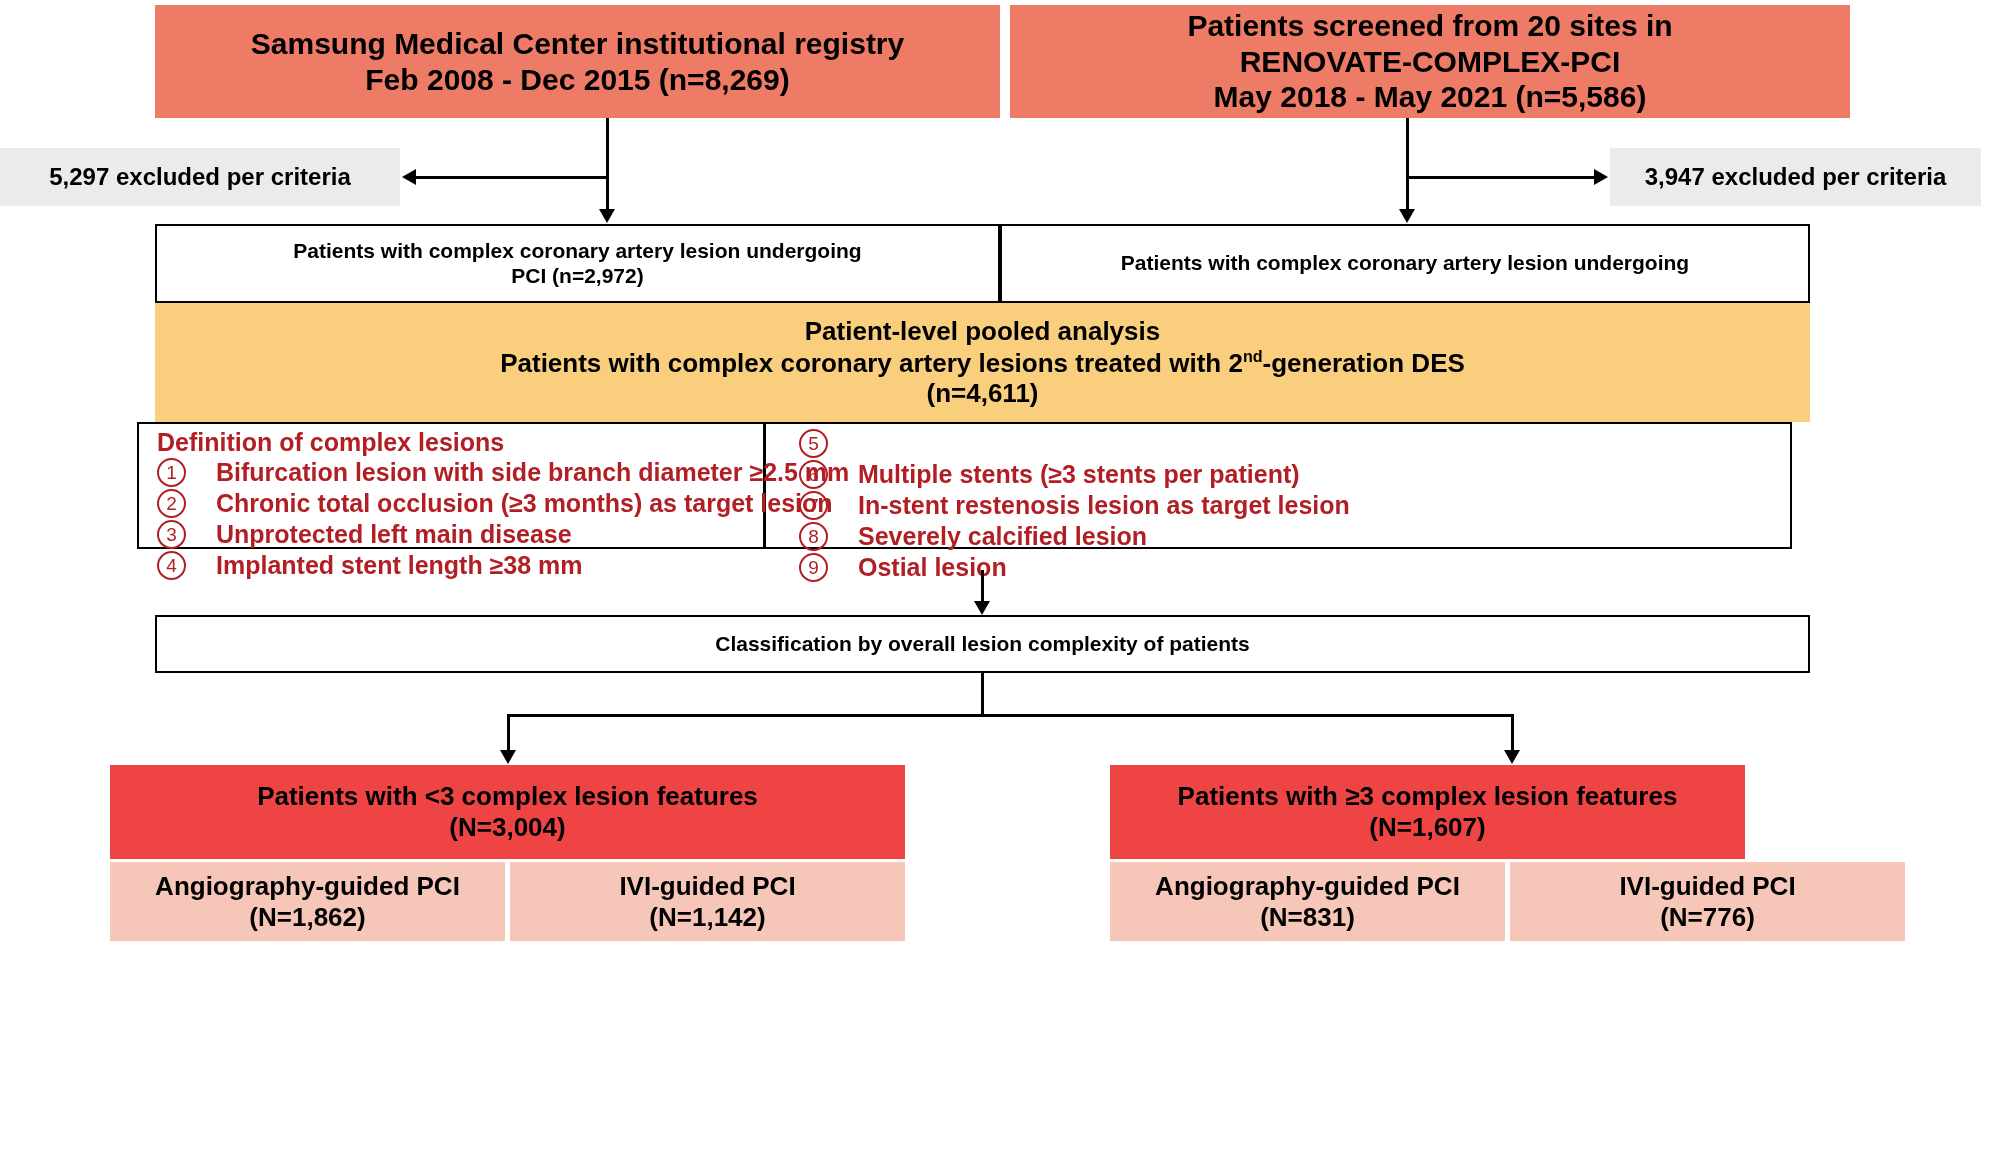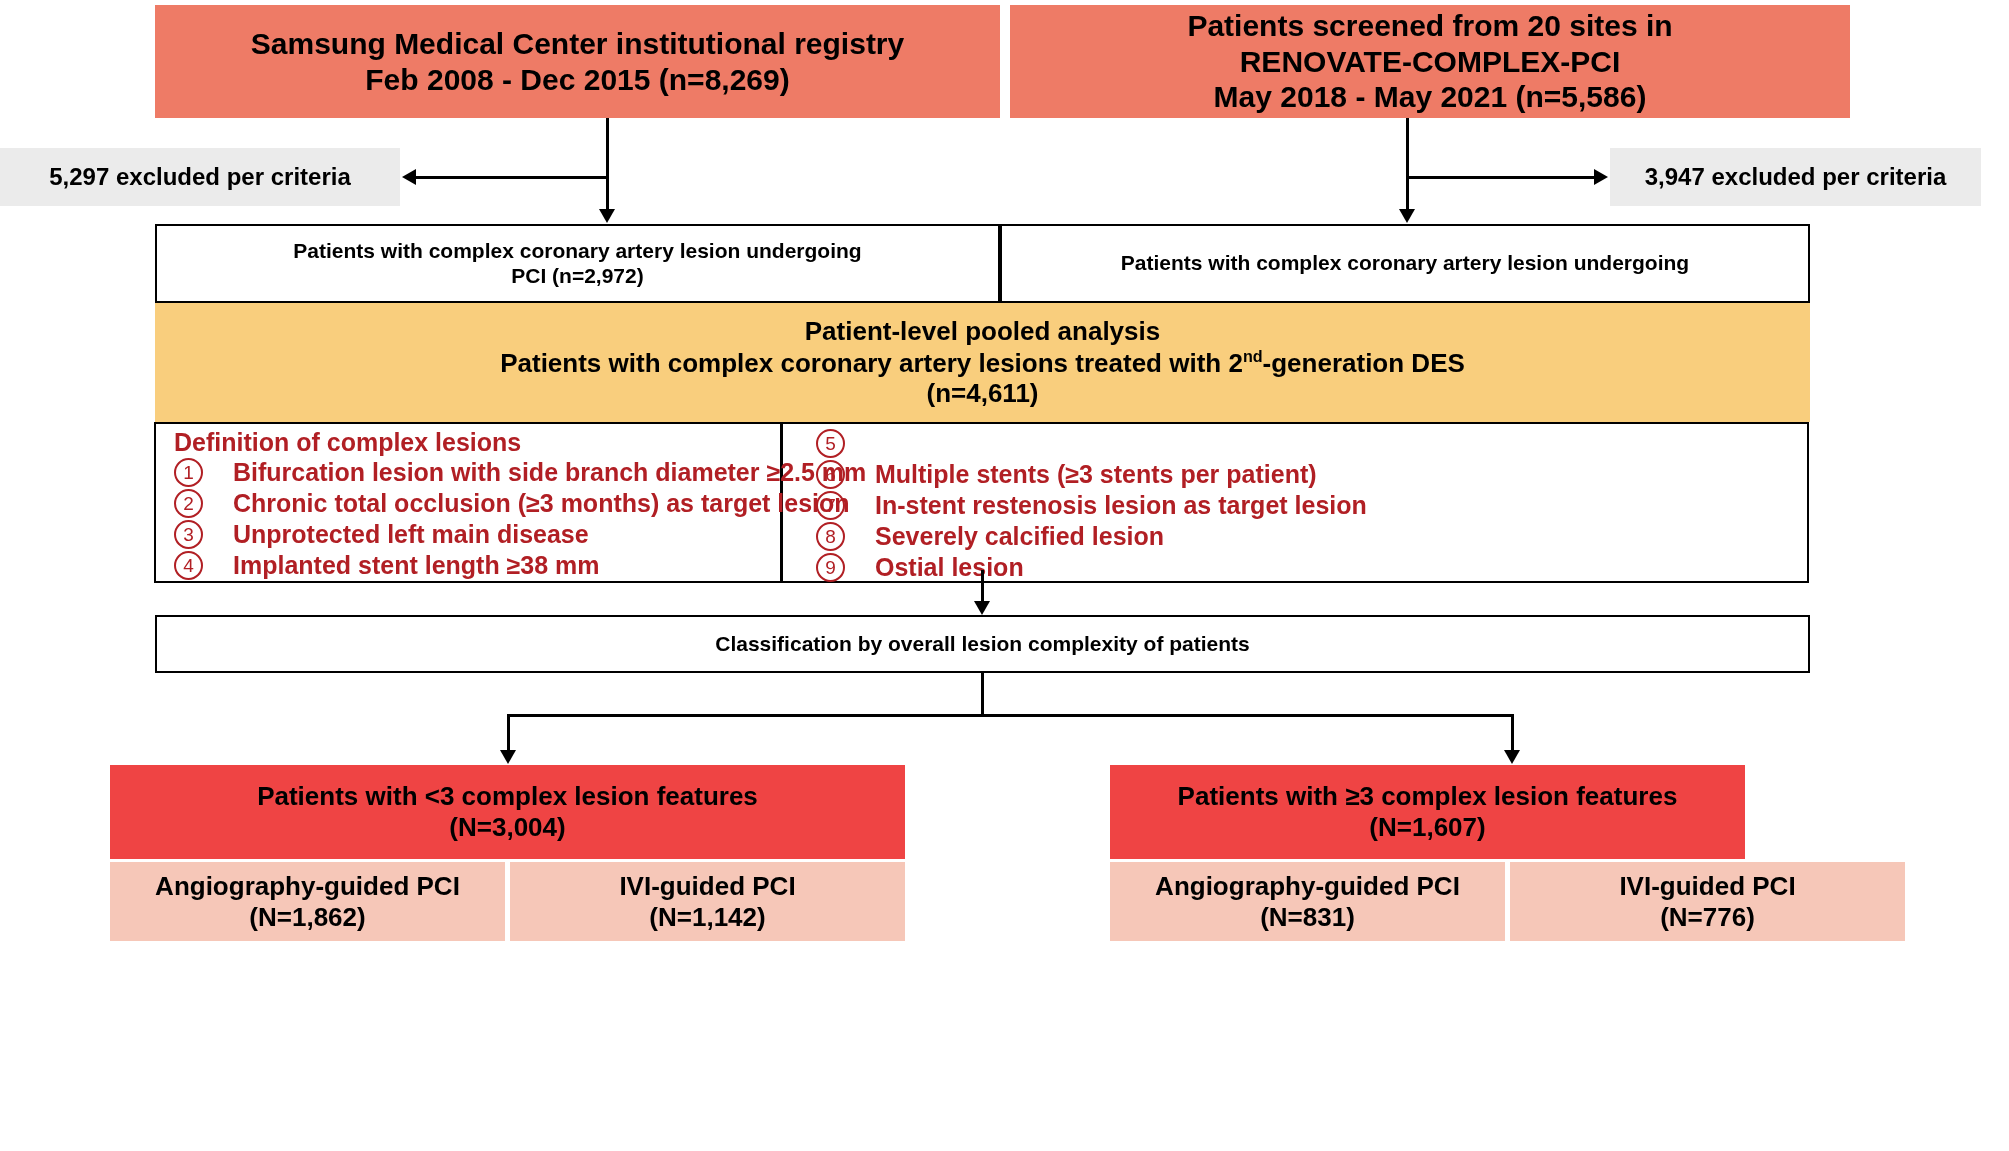--- a/index.html
+++ b/index.html
@@ -103,21 +103,21 @@
   <div class="box pooled-box" style="left:155px; top:303px; width:1655px; height:119px;">
     <div class="inner">
       <div>Patient-level pooled analysis</div>
       <div>
         <span>Patients with complex coronary artery lesions treated with 2</span><sup>nd</sup><span>-generation DES</span>
       </div>
       <div>(n=4,611)</div>
     </div>
   </div>
 
-  <div class="def-box" style="left:154px; top:422px; width:1655px; height:161px;">
+  <div class="def-box" style="left:137px; top:422px; width:1655px; height:127px;">
     <div class="def-divider" style="left:624px; top:0; height:100%;"></div>
 
     <div class="def-col" style="left:18px; width:600px; padding-top:4px;">
       <div class="def-title">Definition of complex lesions</div>
       <div class="def-row">
         <span class="def-num">1</span>
         <span class="def-txt">Bifurcation lesion with side branch diameter ≥2.5 mm</span>
       </div>
       <div class="def-row">
         <span class="def-num">2</span>

